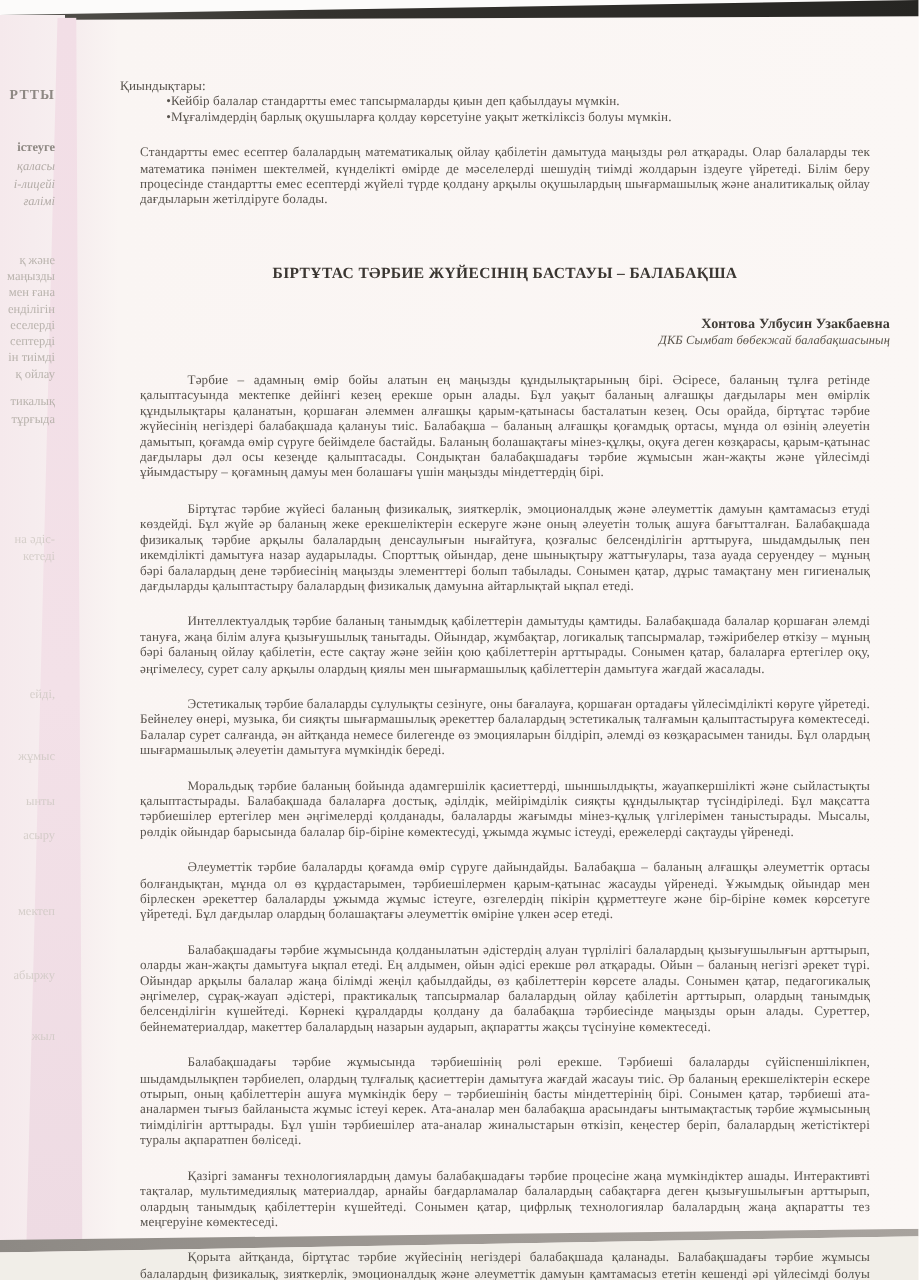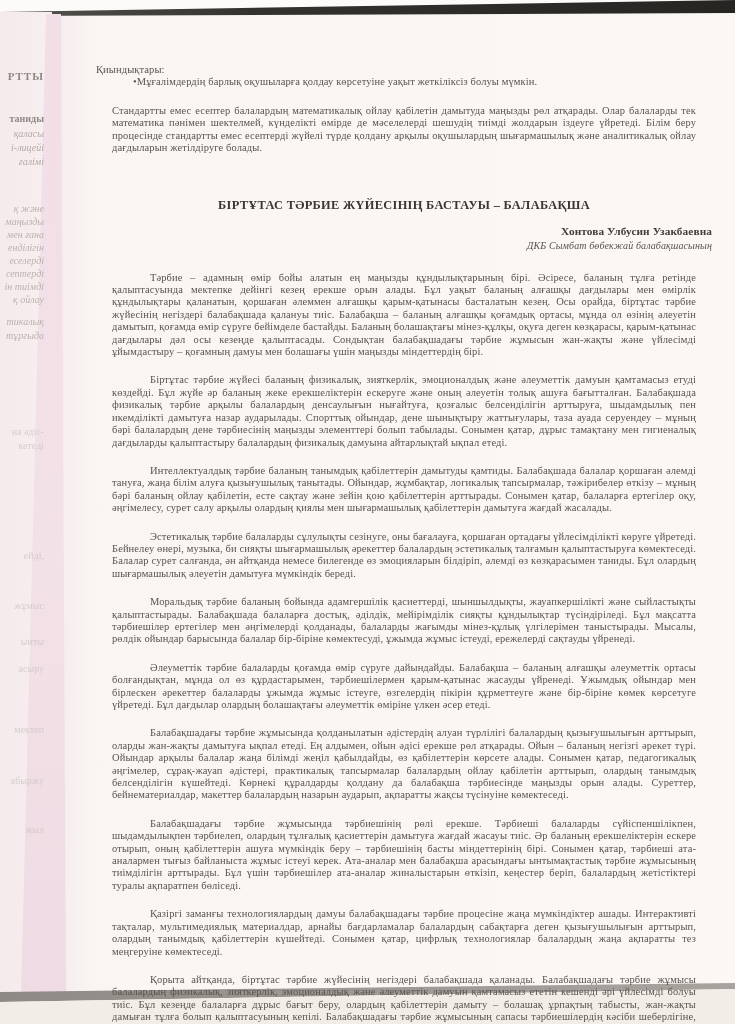--- a/index.html
+++ b/index.html
@@ -23,51 +23,51 @@
     background:linear-gradient(90deg,#8d8984 0%,#9d9893 45%,#a8a39e 100%);
     clip-path:polygon(0 17px,735px 8px,735px 14px,0 27px);}
   .below-band{position:absolute;top:975px;left:0;width:735px;height:49px;
     background:#f1eee8;clip-path:polygon(0 27px,735px 14px,735px 49px,0 49px);}
   
   .frag{position:absolute;left:2px;width:42px;text-align:right;
     font-size:10px;line-height:11px;color:#b4ada8;white-space:nowrap;overflow:hidden;}
   .frag.b{font-weight:bold;color:#8e8883;}
   .frag.cap{font-size:11px;letter-spacing:1px;}
   .frag.i{font-style:italic;color:#b2aba6;}
-  .frag.m{color:#b9b3ad;filter:blur(0.2px);font-style:italic;}
+  .frag.m{color:#b9b3ad;filter:blur(0.2px);}
   .frag.f{color:#cdc7c1;filter:blur(0.5px);opacity:.8;}
   
   .column{position:absolute;left:96px;top:64px;width:616px;
     color:#59544e;font-size:10.5px;line-height:12.4px;text-align:justify;
     letter-spacing:0.1px;}
   .column p{margin:16px;text-indent:38px;}
   .intro-heading{text-indent:0;}
   .bullet{padding-left:37px;text-indent:0;}
   .intro-par{text-indent:0 !important;}
   .title{font-size:12.4px;font-weight:bold;text-align:center;color:#3a3631;
     margin:44px 0 0 0;letter-spacing:0.3px;line-height:15px;}
-  .byline{text-align:right;margin-top:12px;line-height:13.6px;}
+  .byline{text-align:right;margin-top:27px;line-height:13.6px;}
   .author{font-weight:bold;font-size:11.3px;color:#403c37;}
   .affil{font-style:italic;font-size:10px;color:#575249;}
   .body-start{margin-top:19px !important;}
   .refs{font-weight:bold;color:#4c4843;text-align:left;}
   .pagenum{text-align:center;margin-top:15px;color:#6b6660;font-size:10px;letter-spacing:1px;}
 </style>
 </head>
 <body>
 
 <div class="top-white"></div>
 <div class="top-band"></div>
 <div class="left-tint"></div>
 <div class="gutter-strip"></div>
 <div class="bottom-band"></div>
 <div class="below-band"></div>
 
 <span class="frag b cap" style="top:71px">РТТЫ</span>
-<span class="frag b" style="top:113px">таниды</span>
+<span class="frag b" style="top:113px">істеуге</span>
 <span class="frag i" style="top:128px">қаласы</span>
 <span class="frag i" style="top:142px">і-лицейі</span>
 <span class="frag i" style="top:156px">ғалімі</span>
 <span class="frag m" style="top:203px">қ және</span>
 <span class="frag m" style="top:216px">маңызды</span>
 <span class="frag m" style="top:229px">мен ғана</span>
 <span class="frag m" style="top:242px">енділігін</span>
 <span class="frag m" style="top:255px">еселерді</span>
 <span class="frag m" style="top:268px">септерді</span>
 <span class="frag m" style="top:281px">ін тиімді</span>
@@ -79,20 +79,21 @@
 <span class="frag f" style="top:550px">ейді,</span>
 <span class="frag f" style="top:600px">жұмыс</span>
 <span class="frag f" style="top:636px">ынты</span>
 <span class="frag f" style="top:663px">асыру</span>
 <span class="frag f" style="top:724px">мектеп</span>
 <span class="frag f" style="top:775px">абыржу</span>
 <span class="frag f" style="top:824px">жыл</span>
 
 <div class="column">
   <div class="intro-heading">Қиындықтары:</div>
+  <div class="bullet">•Кейбір балалар стандартты емес тапсырмаларды қиын деп қабылдауы мүмкін.</div>
   <div class="bullet">•Мұғалімдердің барлық оқушыларға қолдау көрсетуіне уақыт жеткіліксіз болуы мүмкін.</div>
   <p class="intro-par">Стандартты емес есептер балалардың математикалық ойлау қабілетін дамытуда маңызды рөл атқарады. Олар балаларды тек математика пәнімен шектелмей, күнделікті өмірде де мәселелерді шешудің тиімді жолдарын іздеуге үйретеді. Білім беру процесінде стандартты емес есептерді жүйелі түрде қолдану арқылы оқушылардың шығармашылық және аналитикалық ойлау дағдыларын жетілдіруге болады.</p>
 
   <h1 class="title">БІРТҰТАС ТӘРБИЕ ЖҮЙЕСІНІҢ БАСТАУЫ – БАЛАБАҚША</h1>
 
   <div class="byline">
     <div class="author">Хонтова Улбусин Узакбаевна</div>
     <div class="affil">ДКБ Сымбат бөбекжай балабақшасының</div>
   </div>
 

